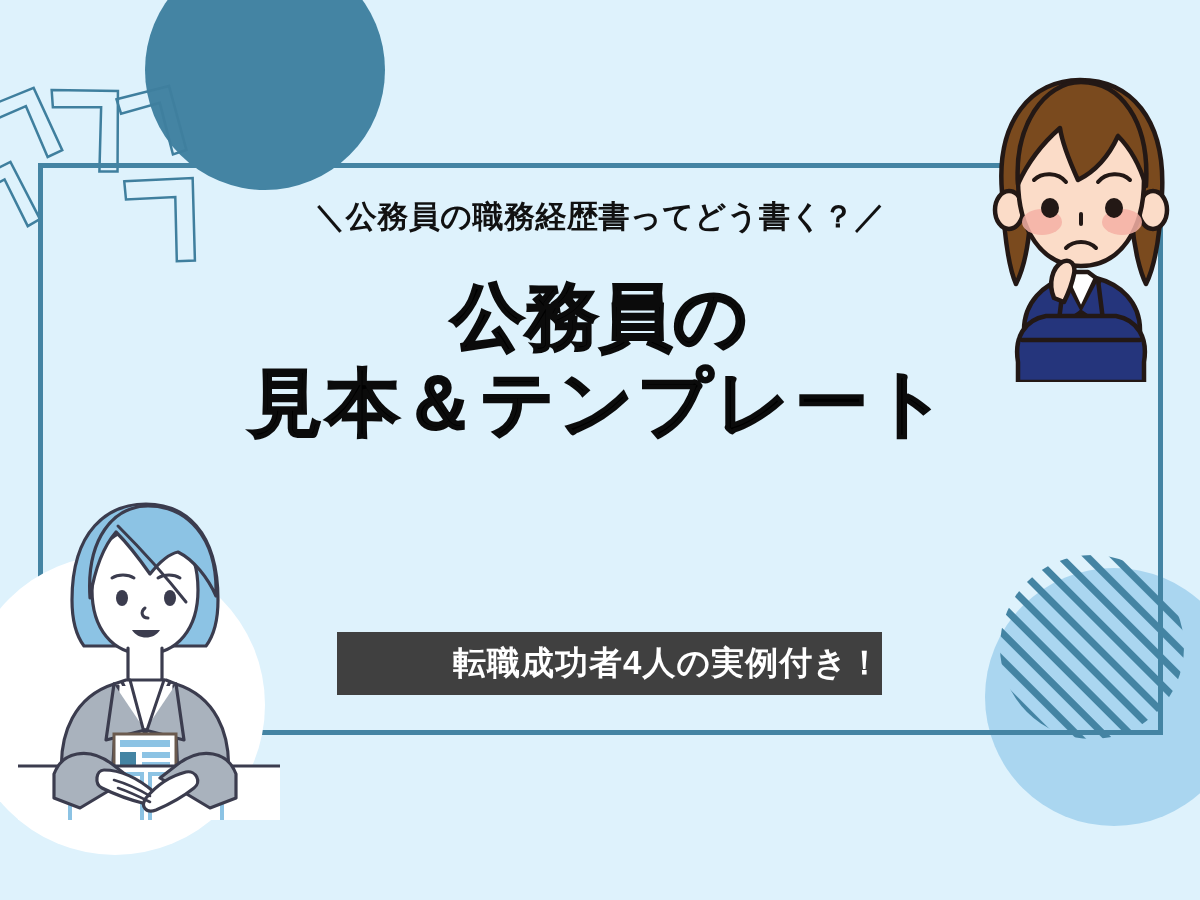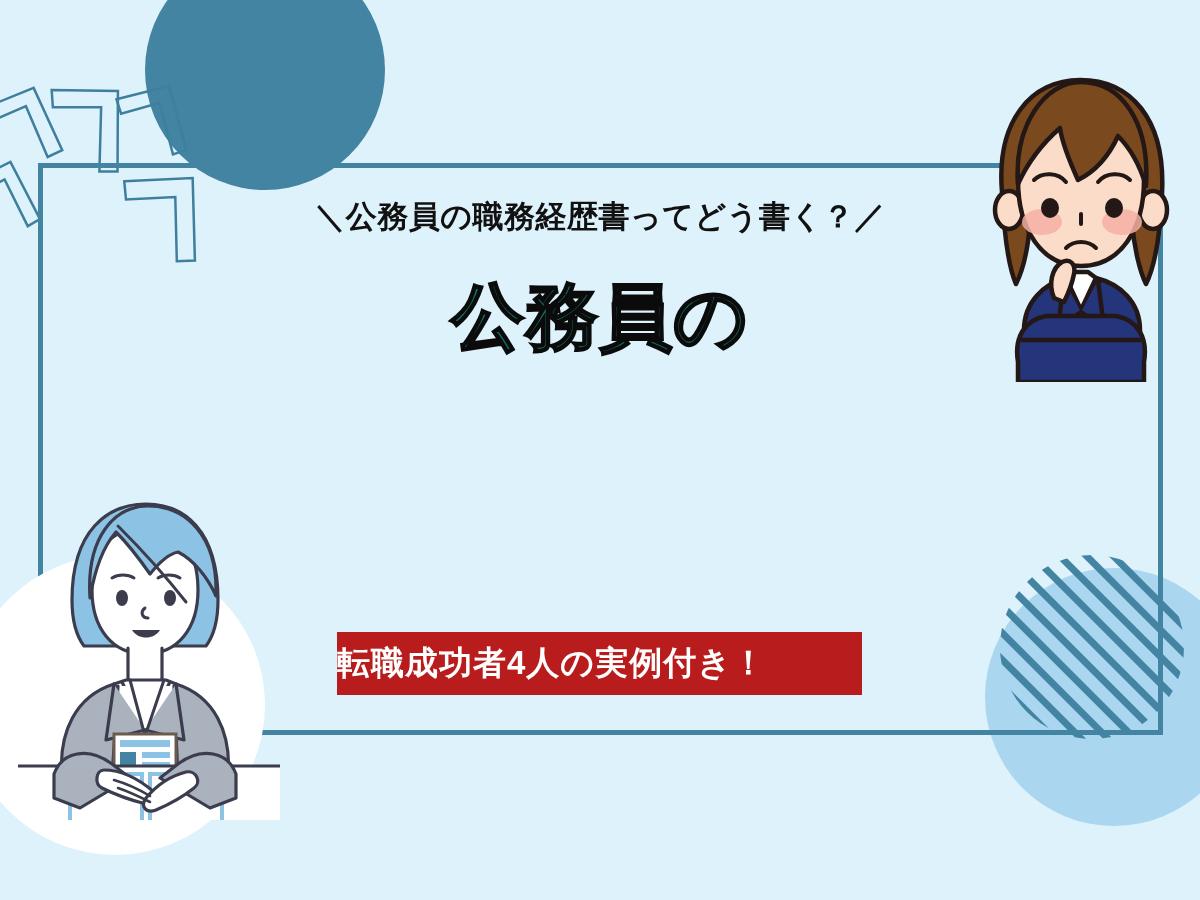--- a/index.html
+++ b/index.html
@@ -71,40 +71,41 @@
     font-weight: 700;
     letter-spacing: 0.5px;
     color: #111;
     font-family: "Liberation Sans", "DejaVu Sans", sans-serif;
   }
 
   .title {
     position: absolute;
     left: 0; right: 0; top: 274px;
     text-align: center;
-    color: #0f766e;
+    color: #000000;
     font-weight: 900;
     font-size: 73px;
     line-height: 1.18;
     letter-spacing: 1px;
     -webkit-text-stroke: 2.2px #0b0b0b;
     font-family: "DejaVu Sans", "Liberation Sans", sans-serif;
   }
   .title .ln { display: block; white-space: nowrap; }
   .title .ln2 { letter-spacing: 0px; }
   .title .ln3 { letter-spacing: 4px; }
 
   .banner {
     position: absolute;
     left: 337px; top: 632px;
     width: 525px; height: 63px;
-    background: #b91c1c;
+    background: #404040;
     display: flex;
     align-items: center;
-    justify-content: flex-start;
+    justify-content: flex-end;
+    padding-left: 20px;
   }
   .banner-text {
     color: #ffffff;
     font-size: 33px;
     font-weight: 700;
     letter-spacing: 1px;
     white-space: nowrap;
     font-family: "Liberation Sans", "DejaVu Sans", sans-serif;
   }
 
@@ -175,20 +176,21 @@
       <path d="M4 8 L56 4 L62 68 L48 70 L44 18 L6 22 Z" fill="none" stroke="#3f7f9e" stroke-width="2.5"></path>
     </svg>
   </div>
 
   <div class="frame"></div>
 
   <div class="eyebrow">＼公務員の職務経歴書ってどう書く？／</div>
 
   <div class="title">
     <span class="ln ln1">公務員の</span>
+    <span class="ln ln3">見本＆テンプレート</span>
   </div>
 
   <div class="banner">
     <span class="banner-text">転職成功者4人の実例付き！</span>
   </div>
 
   <div class="deco circle-white"></div>
 
   <div class="person-thinking illus">
     <svg width="238" height="320" viewBox="0 0 238 320">

